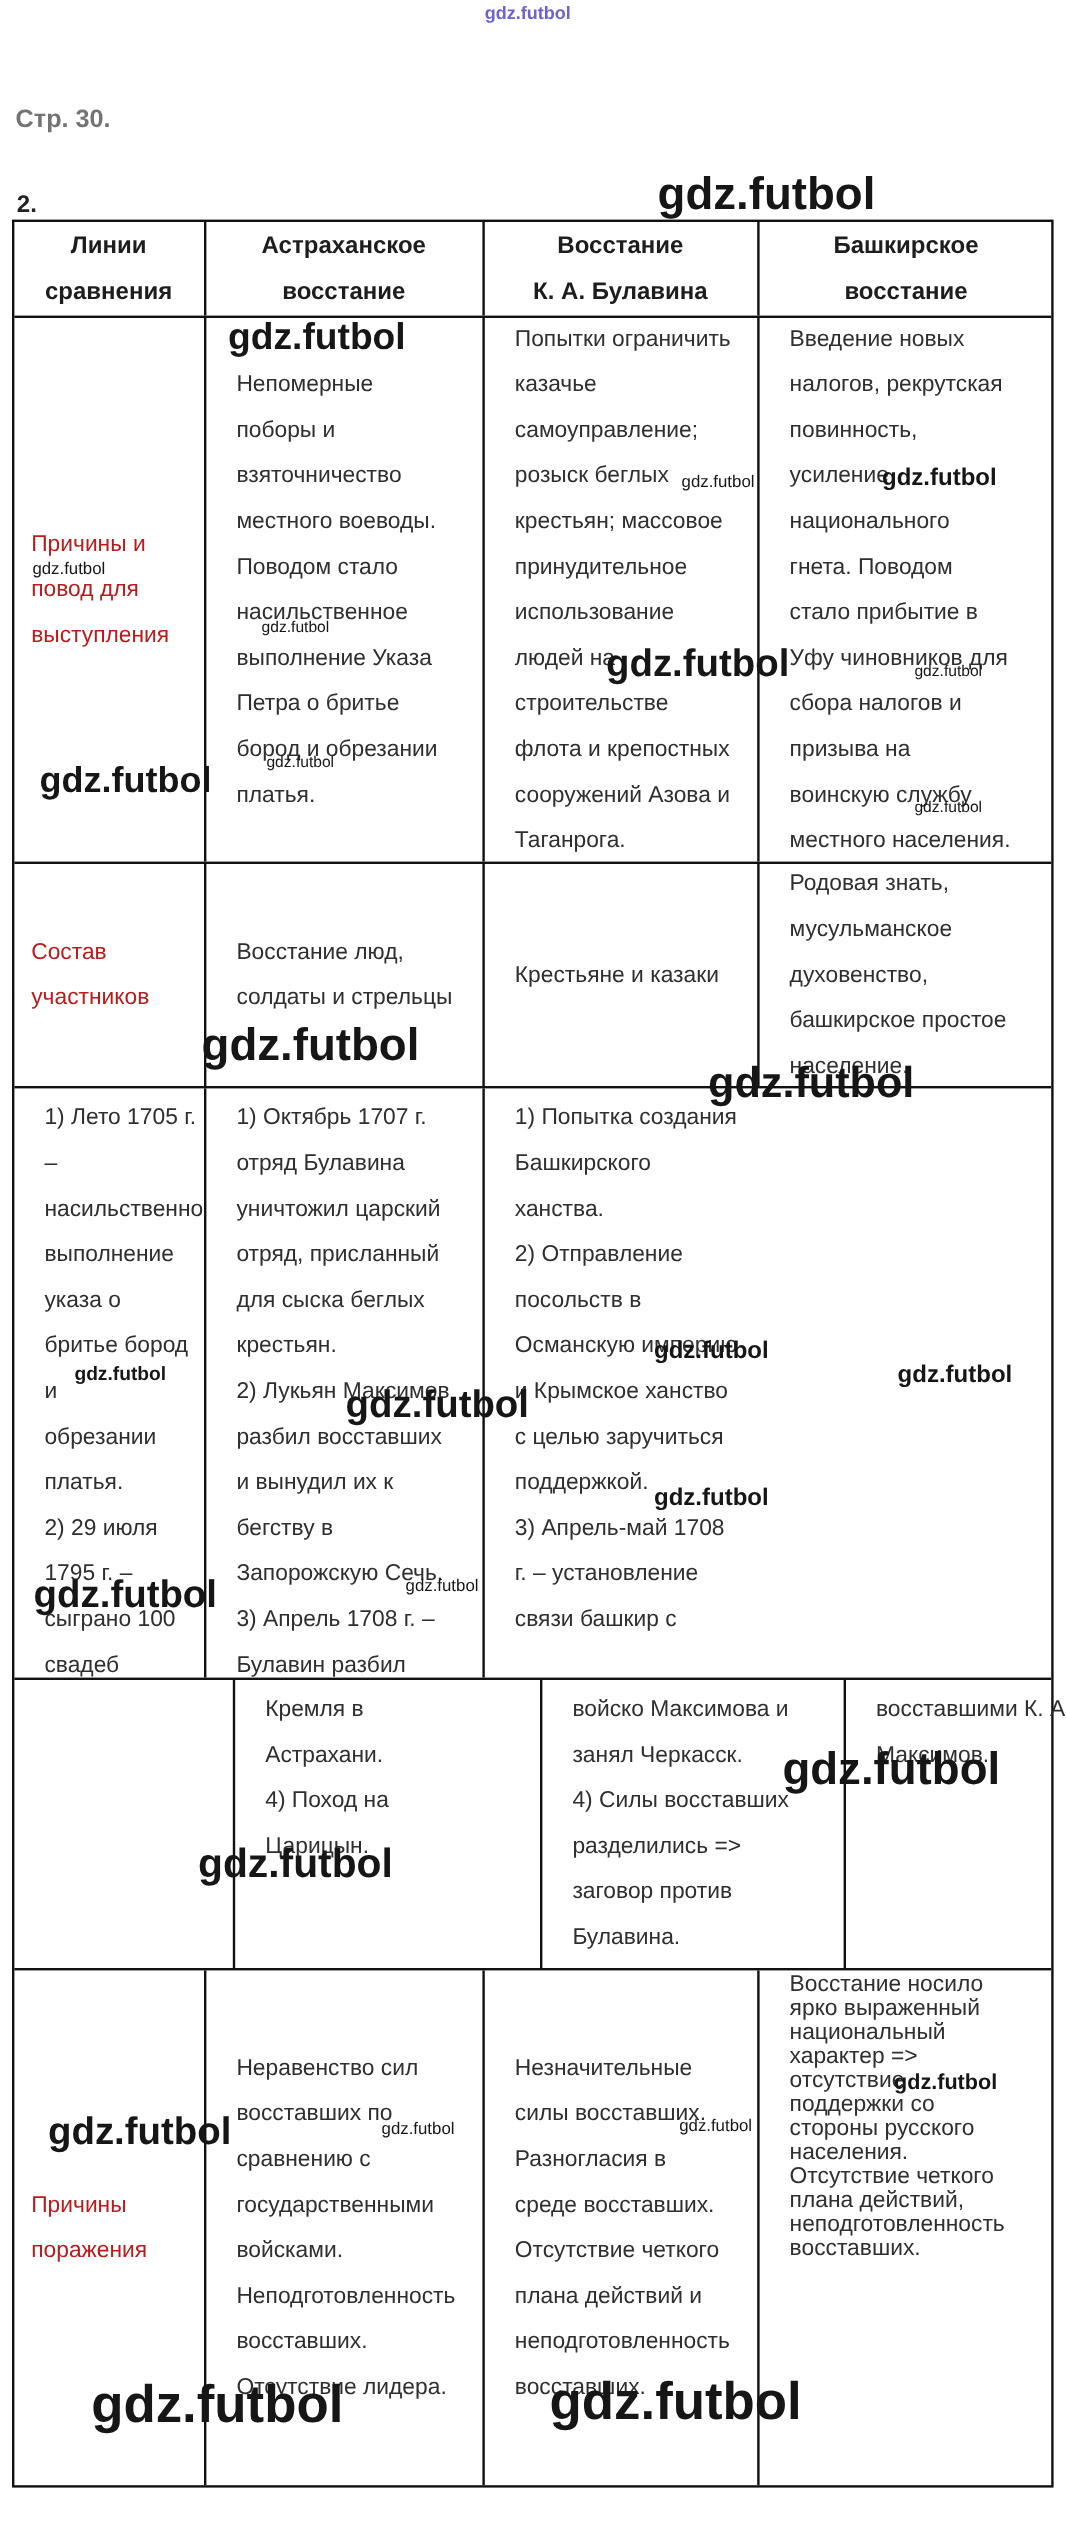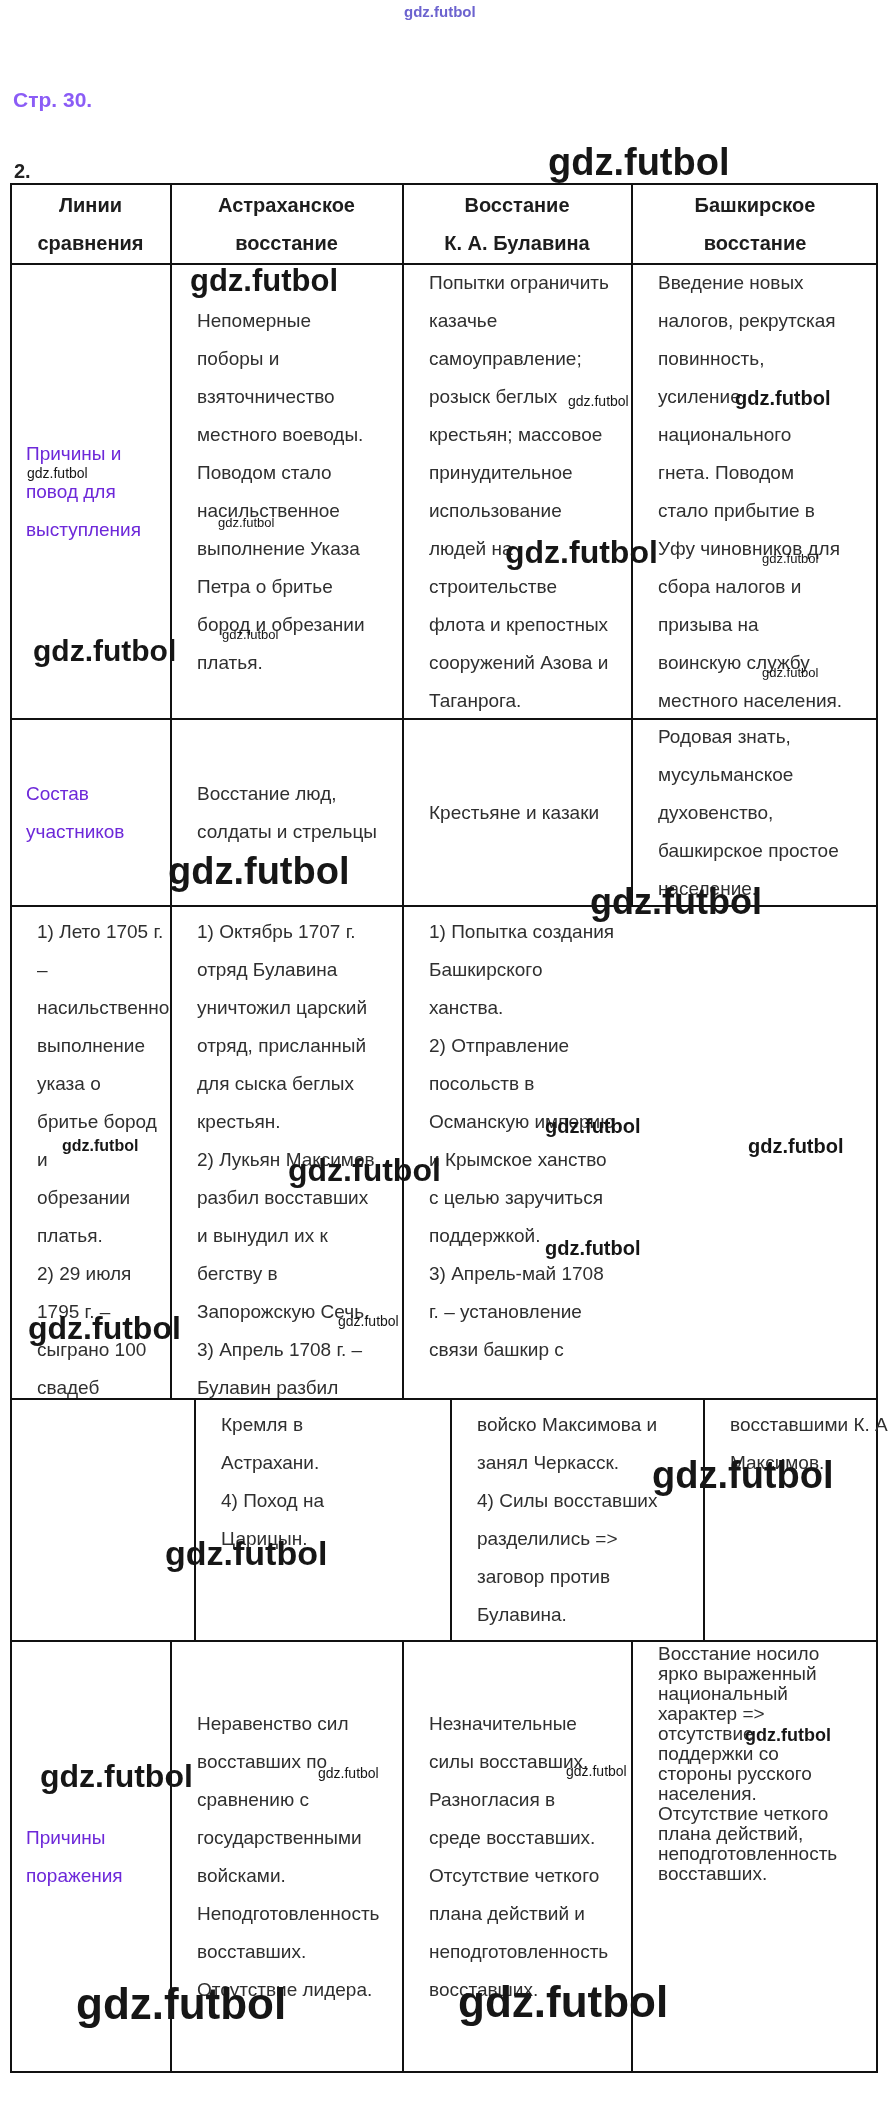--- a/index.html
+++ b/index.html
@@ -7,21 +7,21 @@
     width:888px;height:2118px;
     background:#ffffff;
     font-family:"Liberation Sans","DejaVu Sans",sans-serif;
     color:#2f2f2f;
     position:relative;
     overflow:hidden;
   }
   .page{position:absolute;inset:0;}
   .page-heading{
     position:absolute;left:13px;top:88px;
-    font-size:21px;font-weight:700;color:#8b5cf6;
+    font-size:21px;font-weight:700;color:#737373;
   }
   .item-number{
     position:absolute;left:14px;top:160px;
     font-size:20px;font-weight:700;color:#222;
   }
   .cmp-table{
     position:absolute;left:10px;top:183px;width:868px;
     border:2px solid #111;
     box-sizing:border-box;
     background:transparent;
@@ -40,21 +40,21 @@
     padding-left:25px;padding-right:2px;
     display:flex;flex-direction:column;justify-content:center;
     overflow:hidden;
   }
   .cell:first-child{border-left:none;}
   .hcell{
     font-weight:700;font-size:20px;line-height:38px;
     text-align:center;color:#1d1d1d;
     justify-content:center;padding-left:1px;
   }
-  .label-cell{padding-left:14px;color:#6d28d9;}
+  .label-cell{padding-left:14px;color:#b91c1c;}
   .top{justify-content:flex-start;padding-top:6px;}
   .tight{justify-content:flex-start;padding-top:2px;line-height:20px;}
   .h-header{height:78px;}
   .h-r0{height:455px;}
   .h-r1{height:187px;}
   .h-r2{height:493px;}
   .h-r3{height:242px;gap:24px;}
   .h-r4{height:431px;}
   .wm{
     position:absolute;

